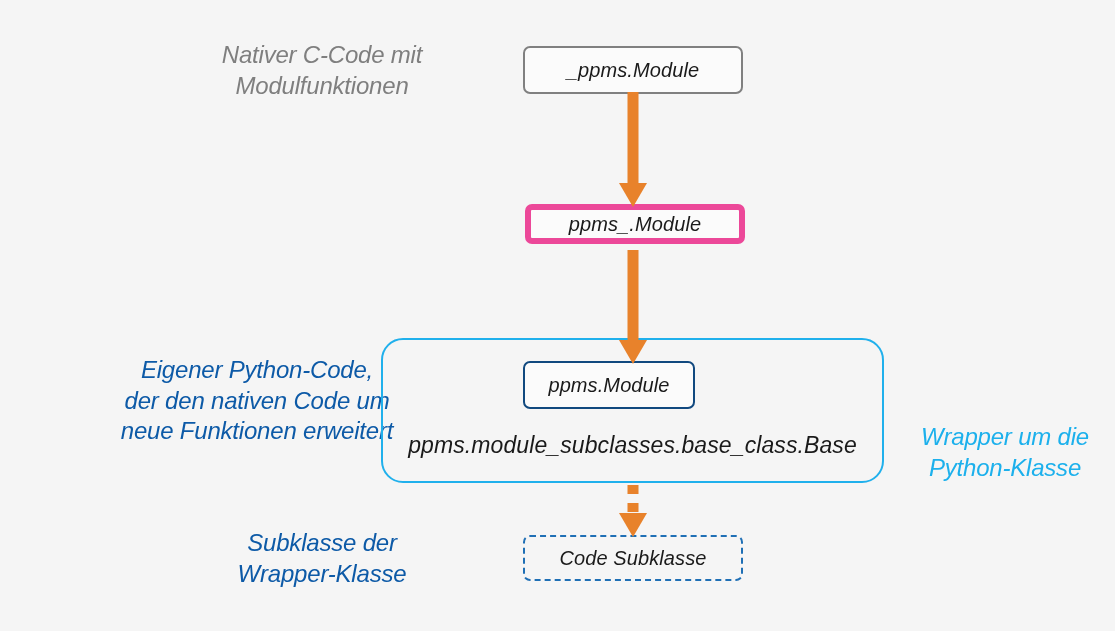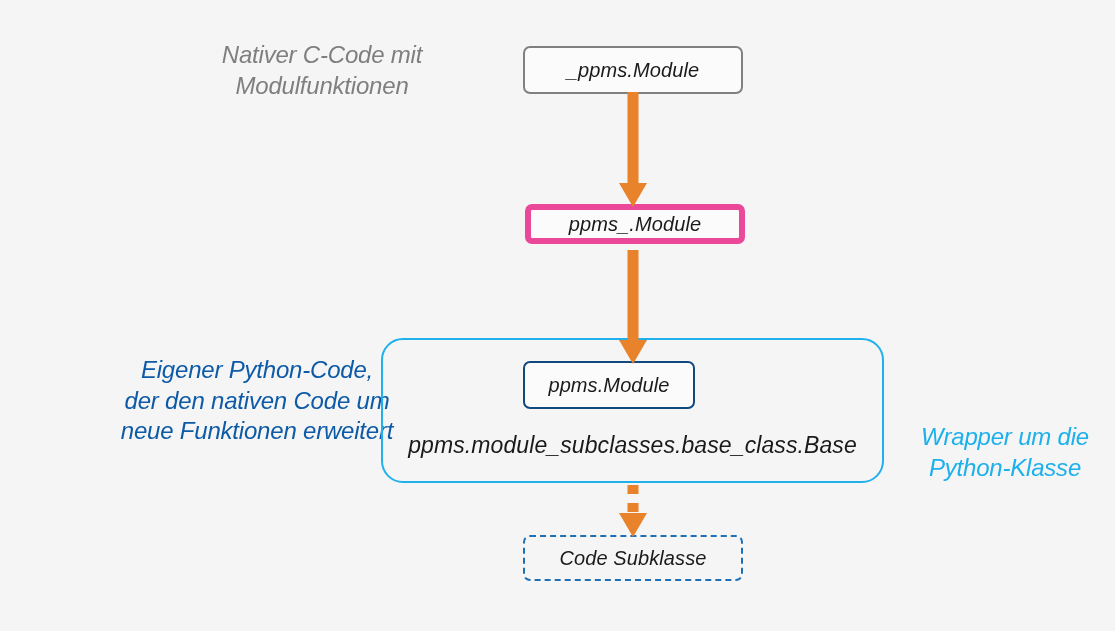--- a/index.html
+++ b/index.html
@@ -105,20 +105,22 @@
 <div id="stage">
 
   <div class="caption gray" id="cap-native">Nativer C-Code mit
 Modulfunktionen</div>
 
 
   <div class="caption blue" id="cap-own">Eigener Python-Code,
 der den nativen Code um
 neue Funktionen erweitert</div>
 
+  <div class="caption blue" id="cap-subclass">Subklasse der
+Wrapper-Klasse</div>
 
   <div class="caption cyan" id="cap-wrapper">Wrapper um die
 Python-Klasse</div>
 
   <div id="wrapper-group"></div>
 
   <div class="node" id="node-native">_ppms.Module</div>
 
   <div class="node" id="node-generated">ppms_.Module</div>
 

